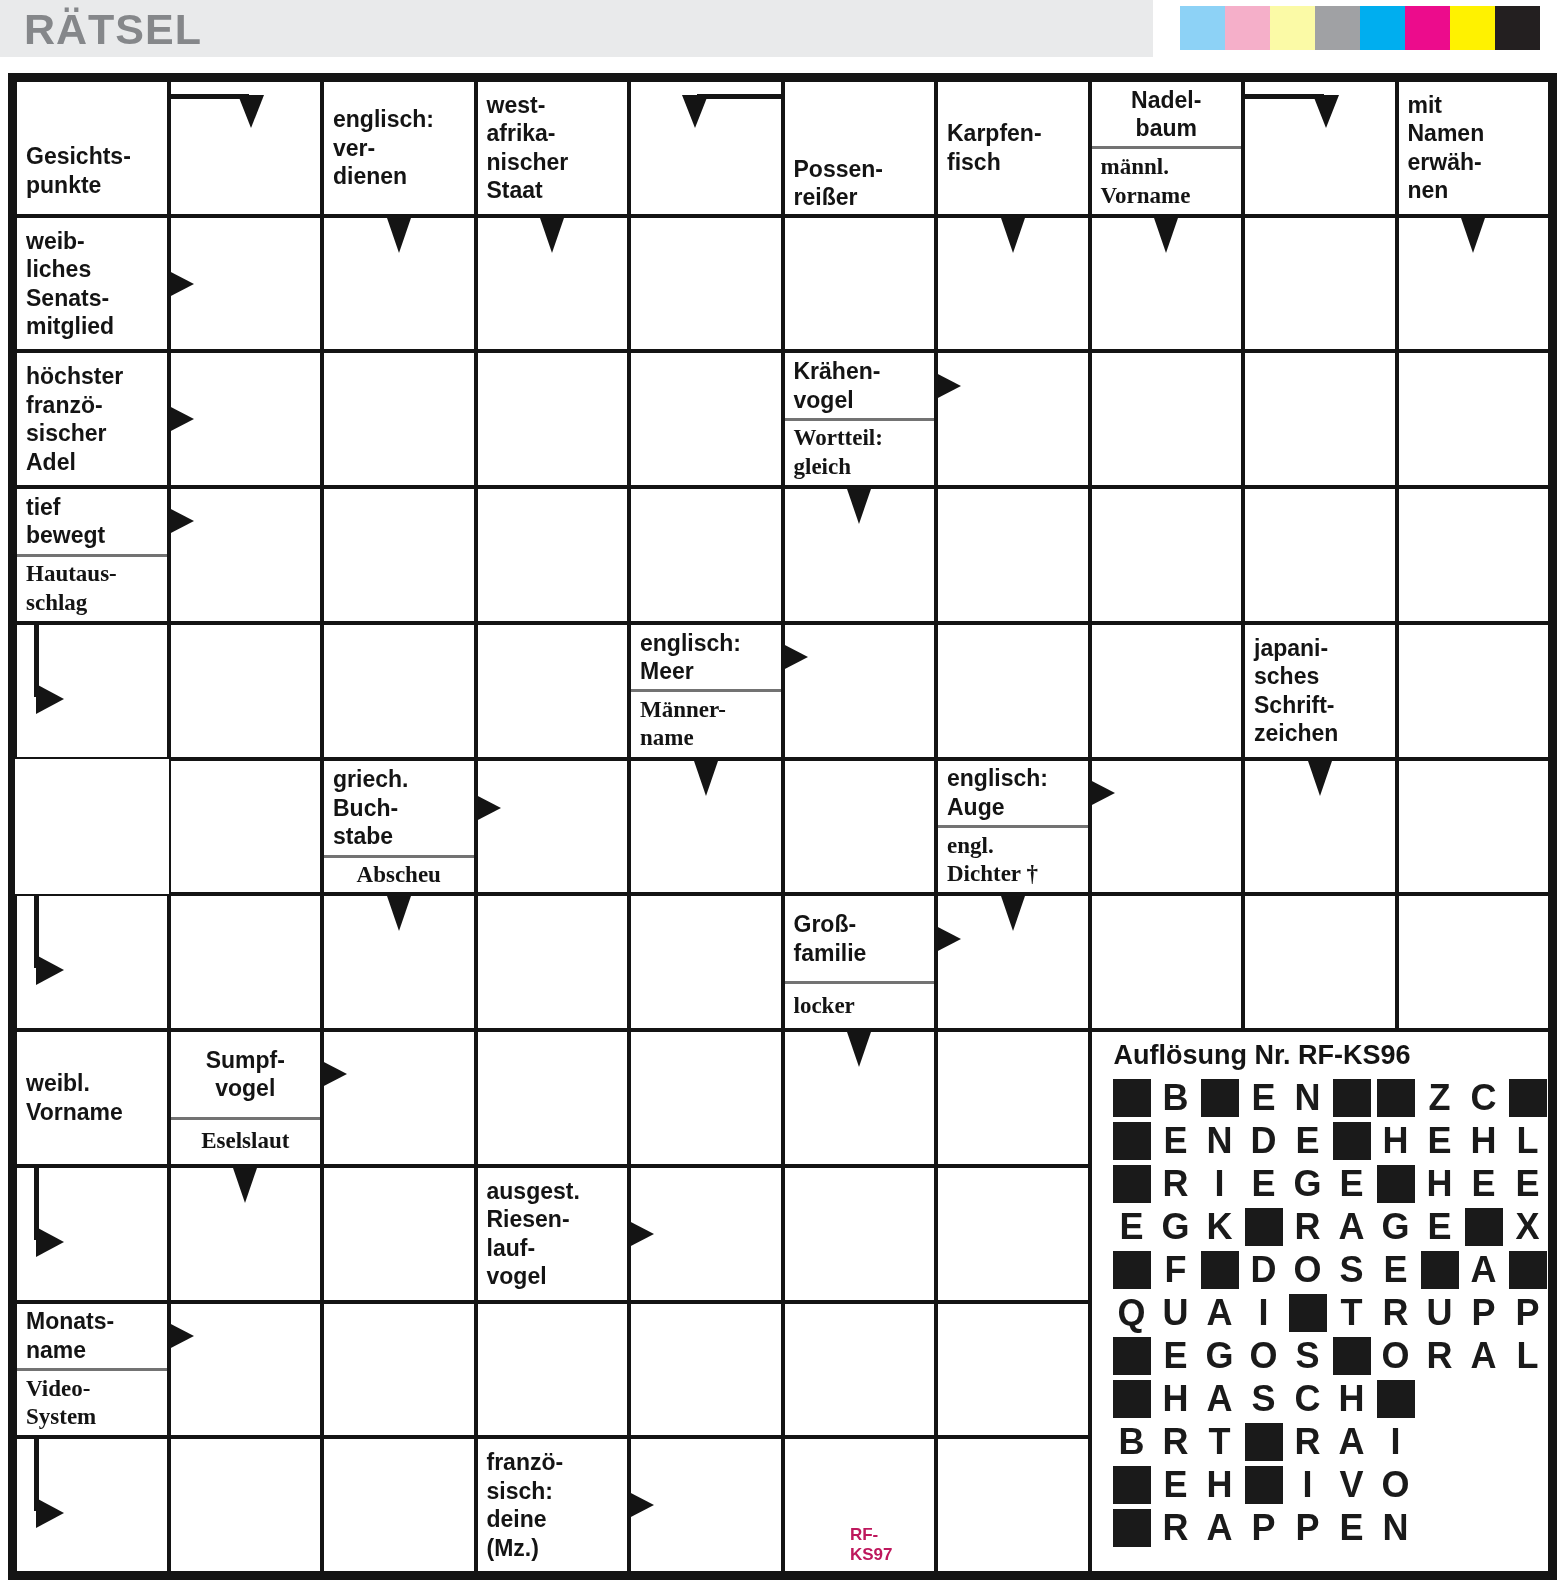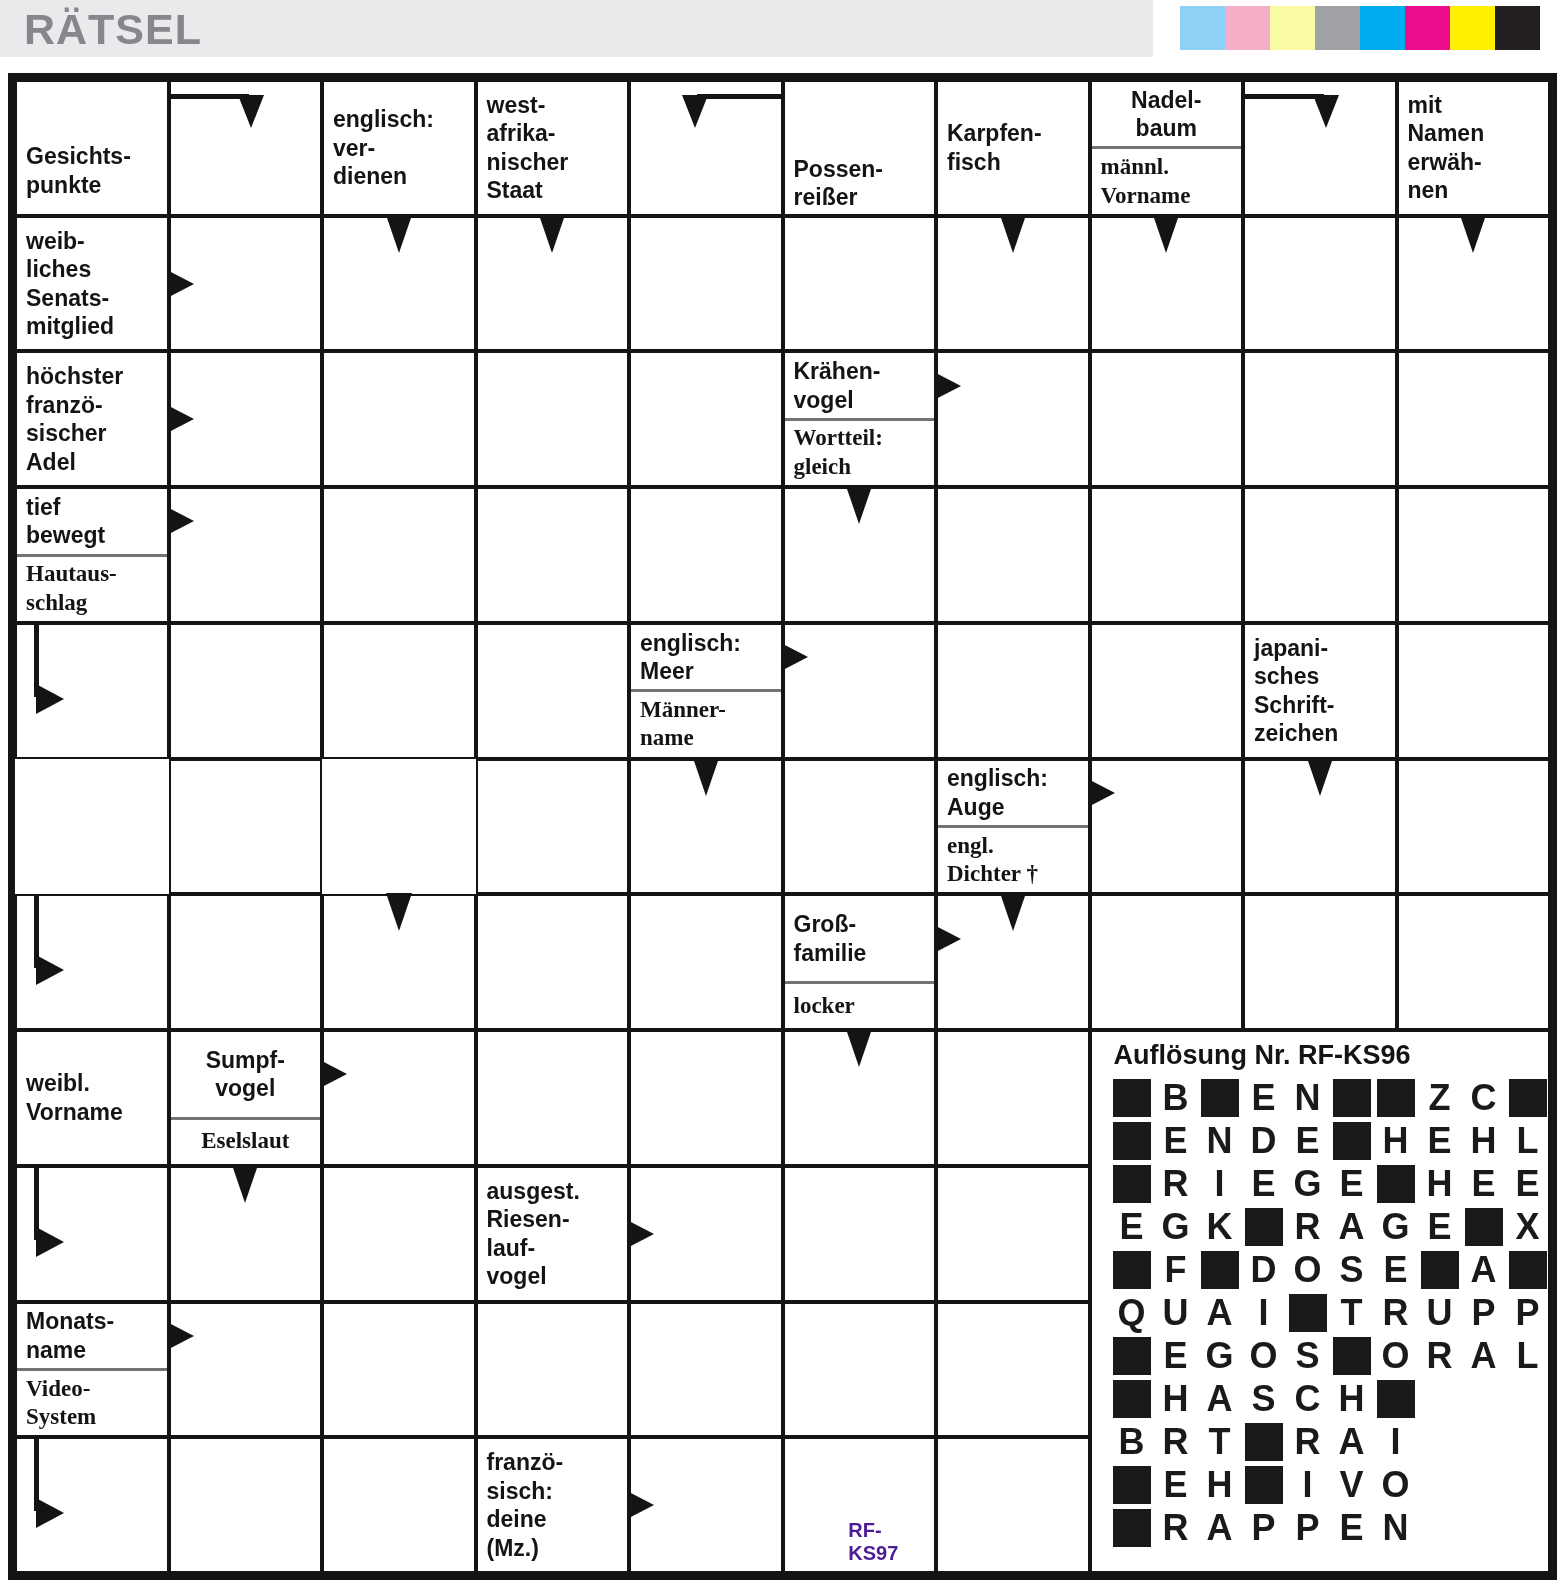--- a/index.html
+++ b/index.html
@@ -28,21 +28,21 @@
     border-left:13px solid transparent;border-right:13px solid transparent;border-top:38px solid #141414;z-index:6;}
   .bl{position:absolute;background:#141414;z-index:6;}
   .bh{position:absolute;width:0;height:0;z-index:6;}
   .ld-line{left:-2px;top:12px;width:54%;height:5px;}
   .ld-head{left:calc(54% - 13px);top:13px;border-left:13px solid transparent;border-right:13px solid transparent;border-top:33px solid #141414;}
   .rd-line{right:-2px;top:12px;width:57%;height:5px;}
   .rd-head{left:calc(43% - 13px);top:13px;border-left:13px solid transparent;border-right:13px solid transparent;border-top:33px solid #141414;}
   .tr-line{top:-2px;left:17px;width:5px;height:56%;}
   .tr-head{left:19px;top:calc(56% - 15px);border-top:15px solid transparent;border-bottom:15px solid transparent;border-left:28px solid #141414;}
 
-  .corner{position:absolute;bottom:6px;left:50%;transform:translateX(-50%);font-size:20px;font-weight:bold;color:#4c1d95;padding-left:28px;}
+  .corner{position:absolute;bottom:6px;left:50%;transform:translateX(-50%);font-size:17px;font-weight:bold;color:#be185d;padding-left:28px;}
 
   
   .solbox{border:2px solid #141414;box-sizing:border-box;background:#fff;padding:6px 4px 0 18px;overflow:hidden;}
   .solbox h2{margin:2px 0 5px 4px;font-size:27px;font-weight:bold;color:#141414;white-space:nowrap;}
   .sol-row{display:flex;height:43px;align-items:center;}
   .slot{width:44px;height:43px;display:flex;align-items:center;justify-content:center;flex:0 0 44px;}
   .letter{font-size:36px;font-weight:bold;color:#1a1a1a;}
   .block{width:38px;height:38px;background:#1a1a1a;}
 </style>
 </head>
@@ -228,20 +228,31 @@
       <div class="cell clue" style="grid-area: 5 / 9;">
         <div class="part" style="flex-grow: 4;">
           <div class="ln">japani-</div>
           <div class="ln">sches</div>
           <div class="ln">Schrift-</div>
           <div class="ln">zeichen</div>
         </div>
       </div>
       <div class="cell" style="grid-area: 5 / 10;"></div>
       <div class="cell" style="grid-area: 6 / 2;"></div>
+      <div class="cell clue" style="grid-area: 6 / 3;">
+        <div class="part" style="flex-grow: 3;">
+          <div class="ln">griech.</div>
+          <div class="ln">Buch-</div>
+          <div class="ln">stabe</div>
+          <div class="ar-right"></div>
+        </div>
+        <div class="part center" style="flex-grow: 1;">
+          <div class="ln">Abscheu</div>
+        </div>
+      </div>
       <div class="cell" style="grid-area: 6 / 4;"></div>
       <div class="cell" style="grid-area: 6 / 5;">
         <div class="ar-down"></div>
       </div>
       <div class="cell" style="grid-area: 6 / 6;"></div>
       <div class="cell clue" style="grid-area: 6 / 7;">
         <div class="part" style="flex-grow: 2;">
           <div class="ln">englisch:</div>
           <div class="ln">Auge</div>
           <div class="ar-right"></div>

